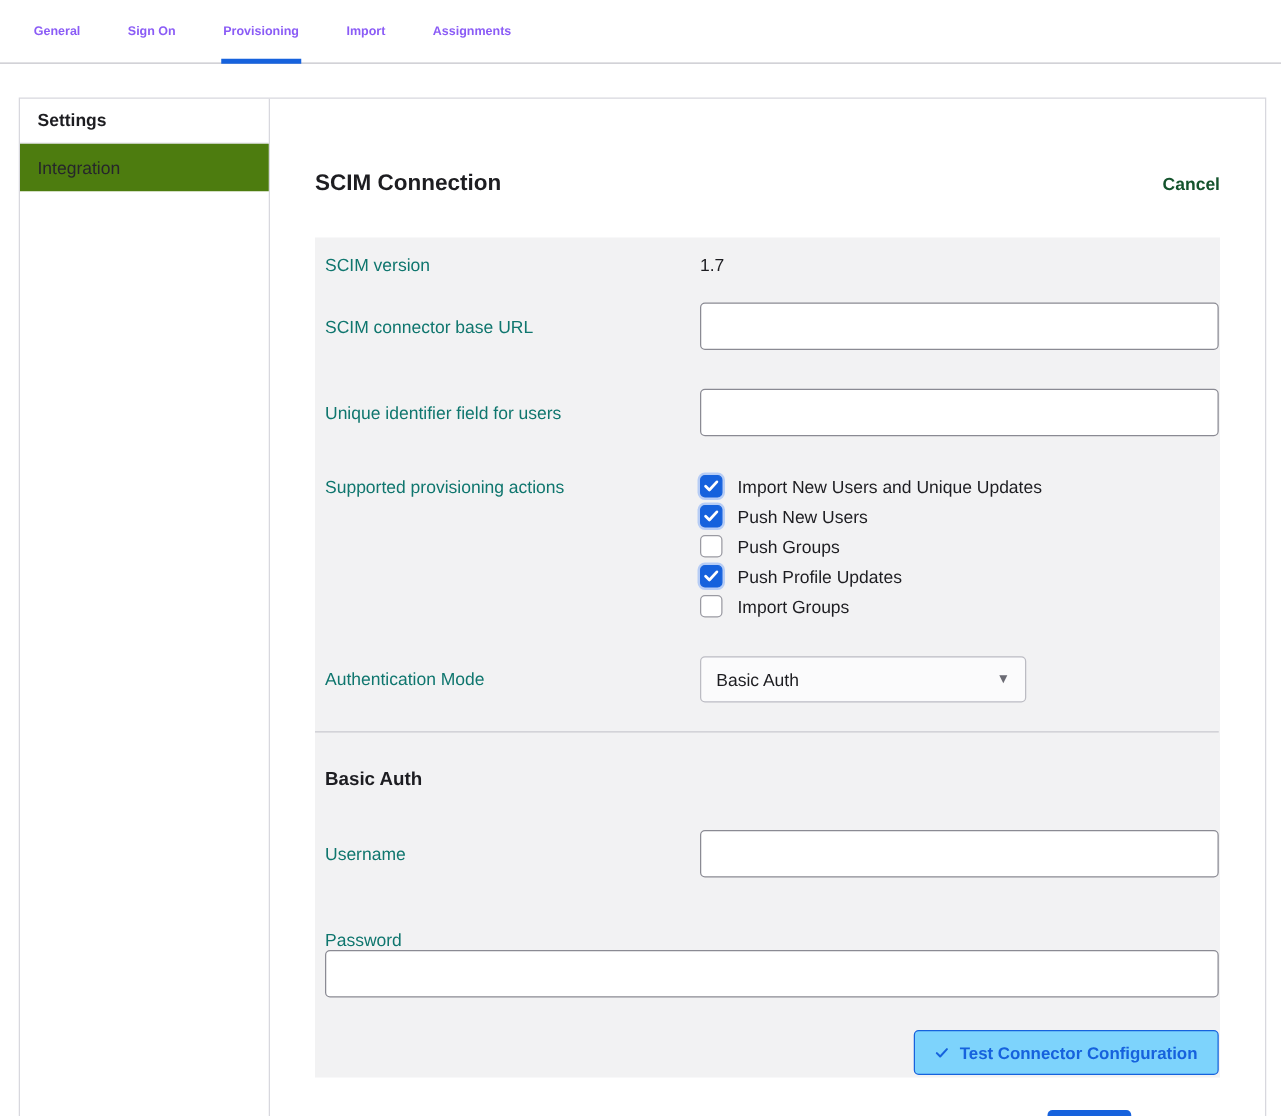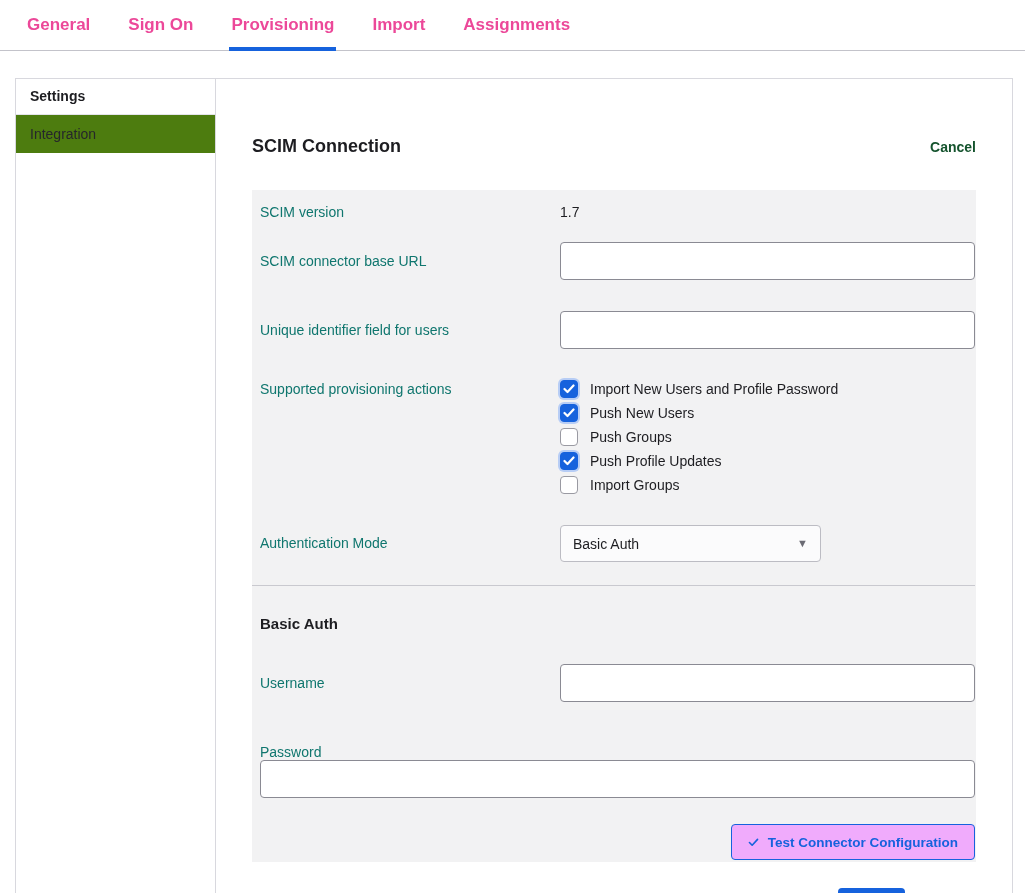--- a/index.html
+++ b/index.html
@@ -2,22 +2,22 @@
 <html><head>
 <meta charset="utf-8">
 <style>
   * { margin:0; padding:0; box-sizing:border-box; }
   html,body { width:1025px; height:893px; overflow:hidden; background:#fff;
     font-family:"Liberation Sans", sans-serif; color:#1d1d21; }
 
   
   .tabbar { height:51px; border-bottom:1px solid #c3c3ca; display:flex; gap:34px;
     padding-left:25px; align-items:stretch; background:#fff; }
-  .tab { display:flex; align-items:center; font-size:17px; font-weight:700;
-    color:#ec4899; position:relative; padding:4px 2px; cursor:pointer; }
+  .tab { display:flex; align-items:center; font-size:10px; font-weight:700;
+    color:#8b5cf6; position:relative; padding:4px 2px; cursor:pointer; }
   .tab.active::after { content:""; position:absolute; left:0; right:0; bottom:-1px;
     height:4px; background:#1662dd; }
 
   
   .panel { margin:27px 12px 0 15px; border:1px solid #d8d8de; display:flex;
     height:830px; background:#fff; }
 
   .sidebar { width:200px; flex-shrink:0; border-right:1px solid #d8d8de; }
   .sidebar-header { font-size:14px; font-weight:700; padding:9px 14px 10px;
     border-bottom:1px solid #e4e4ea; }
@@ -66,21 +66,21 @@
   .select-arrow { color:#6b6b74; font-size:11px; line-height:1; }
 
   .block-divider { border:none; border-top:1px solid #c9c9cf; margin:23px 0 0 -8px; }
 
   .subsection-title { font-size:15px; font-weight:700; margin-top:29px; }
 
   .row-username { margin-top:25px; }
   .row-password { margin-top:0;flex-direction:column; }
 
   .row-test { display:flex; justify-content:flex-end; padding:2px 0 0; }
-  .test-btn { background:#f0abfc; border:1px solid #1662dd; border-radius:4px;
+  .test-btn { background:#7dd3fc; border:1px solid #1662dd; border-radius:4px;
     color:#1662dd; font-weight:700; font-size:13.5px; height:36px; padding:0 16px;
     display:flex; align-items:center; gap:9px; cursor:pointer;
     font-family:"Liberation Sans", sans-serif; }
 
   
   .actions-row { display:flex; justify-content:flex-end; align-items:center;
     gap:25px; margin-top:26px; }
   .save-btn { background:#1662dd; border:none; border-radius:4px; color:#fff;
     font-weight:700; font-size:14px; height:37px; padding:0 17px; cursor:pointer;
     font-family:"Liberation Sans", sans-serif; }
@@ -134,21 +134,21 @@
       <div class="form-row row-checks">
         <div class="form-label">Supported provisioning actions</div>
         <div class="form-control">
 
           <div class="check-row">
             <span class="checkbox checked">
               <svg width="12" height="10" viewBox="0 0 12 10">
                   <polyline points="1.5,5 4.5,8 10.5,1.5" fill="none" stroke="#fff" stroke-width="2.2" stroke-linecap="round" stroke-linejoin="round"></polyline>
                 </svg>
             </span>
-            <span class="check-label">Import New Users and Profile Password</span>
+            <span class="check-label">Import New Users and Unique Updates</span>
           </div>
 
           <div class="check-row">
             <span class="checkbox checked">
               <svg width="12" height="10" viewBox="0 0 12 10">
                   <polyline points="1.5,5 4.5,8 10.5,1.5" fill="none" stroke="#fff" stroke-width="2.2" stroke-linecap="round" stroke-linejoin="round"></polyline>
                 </svg>
             </span>
             <span class="check-label">Push New Users</span>
           </div>

